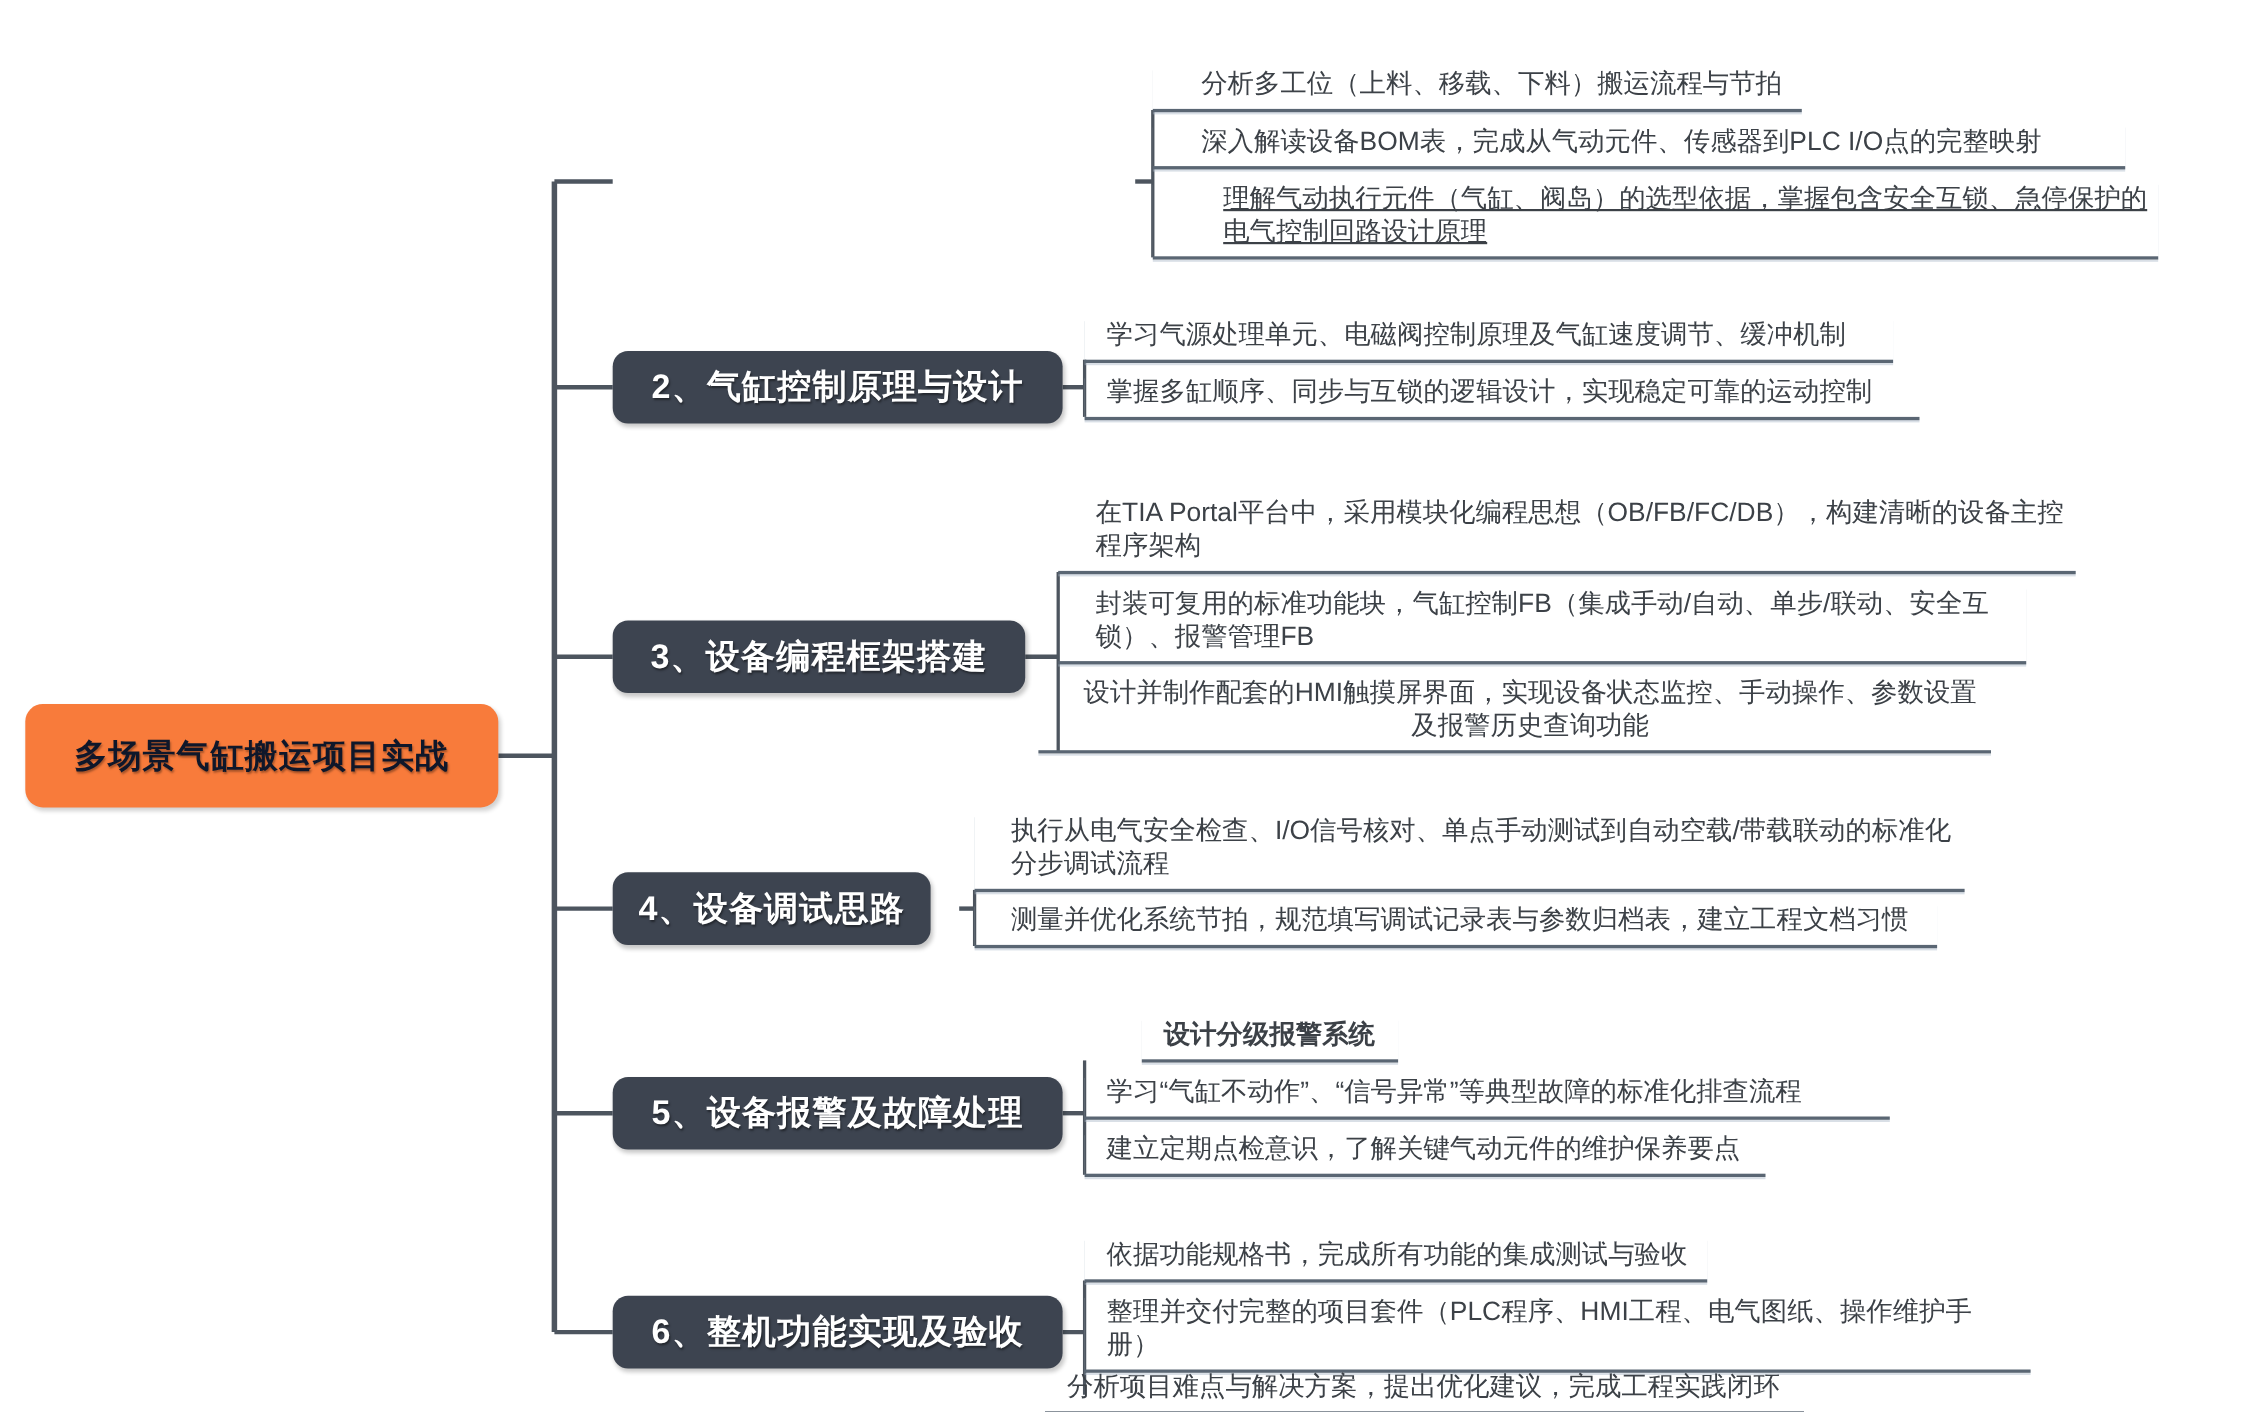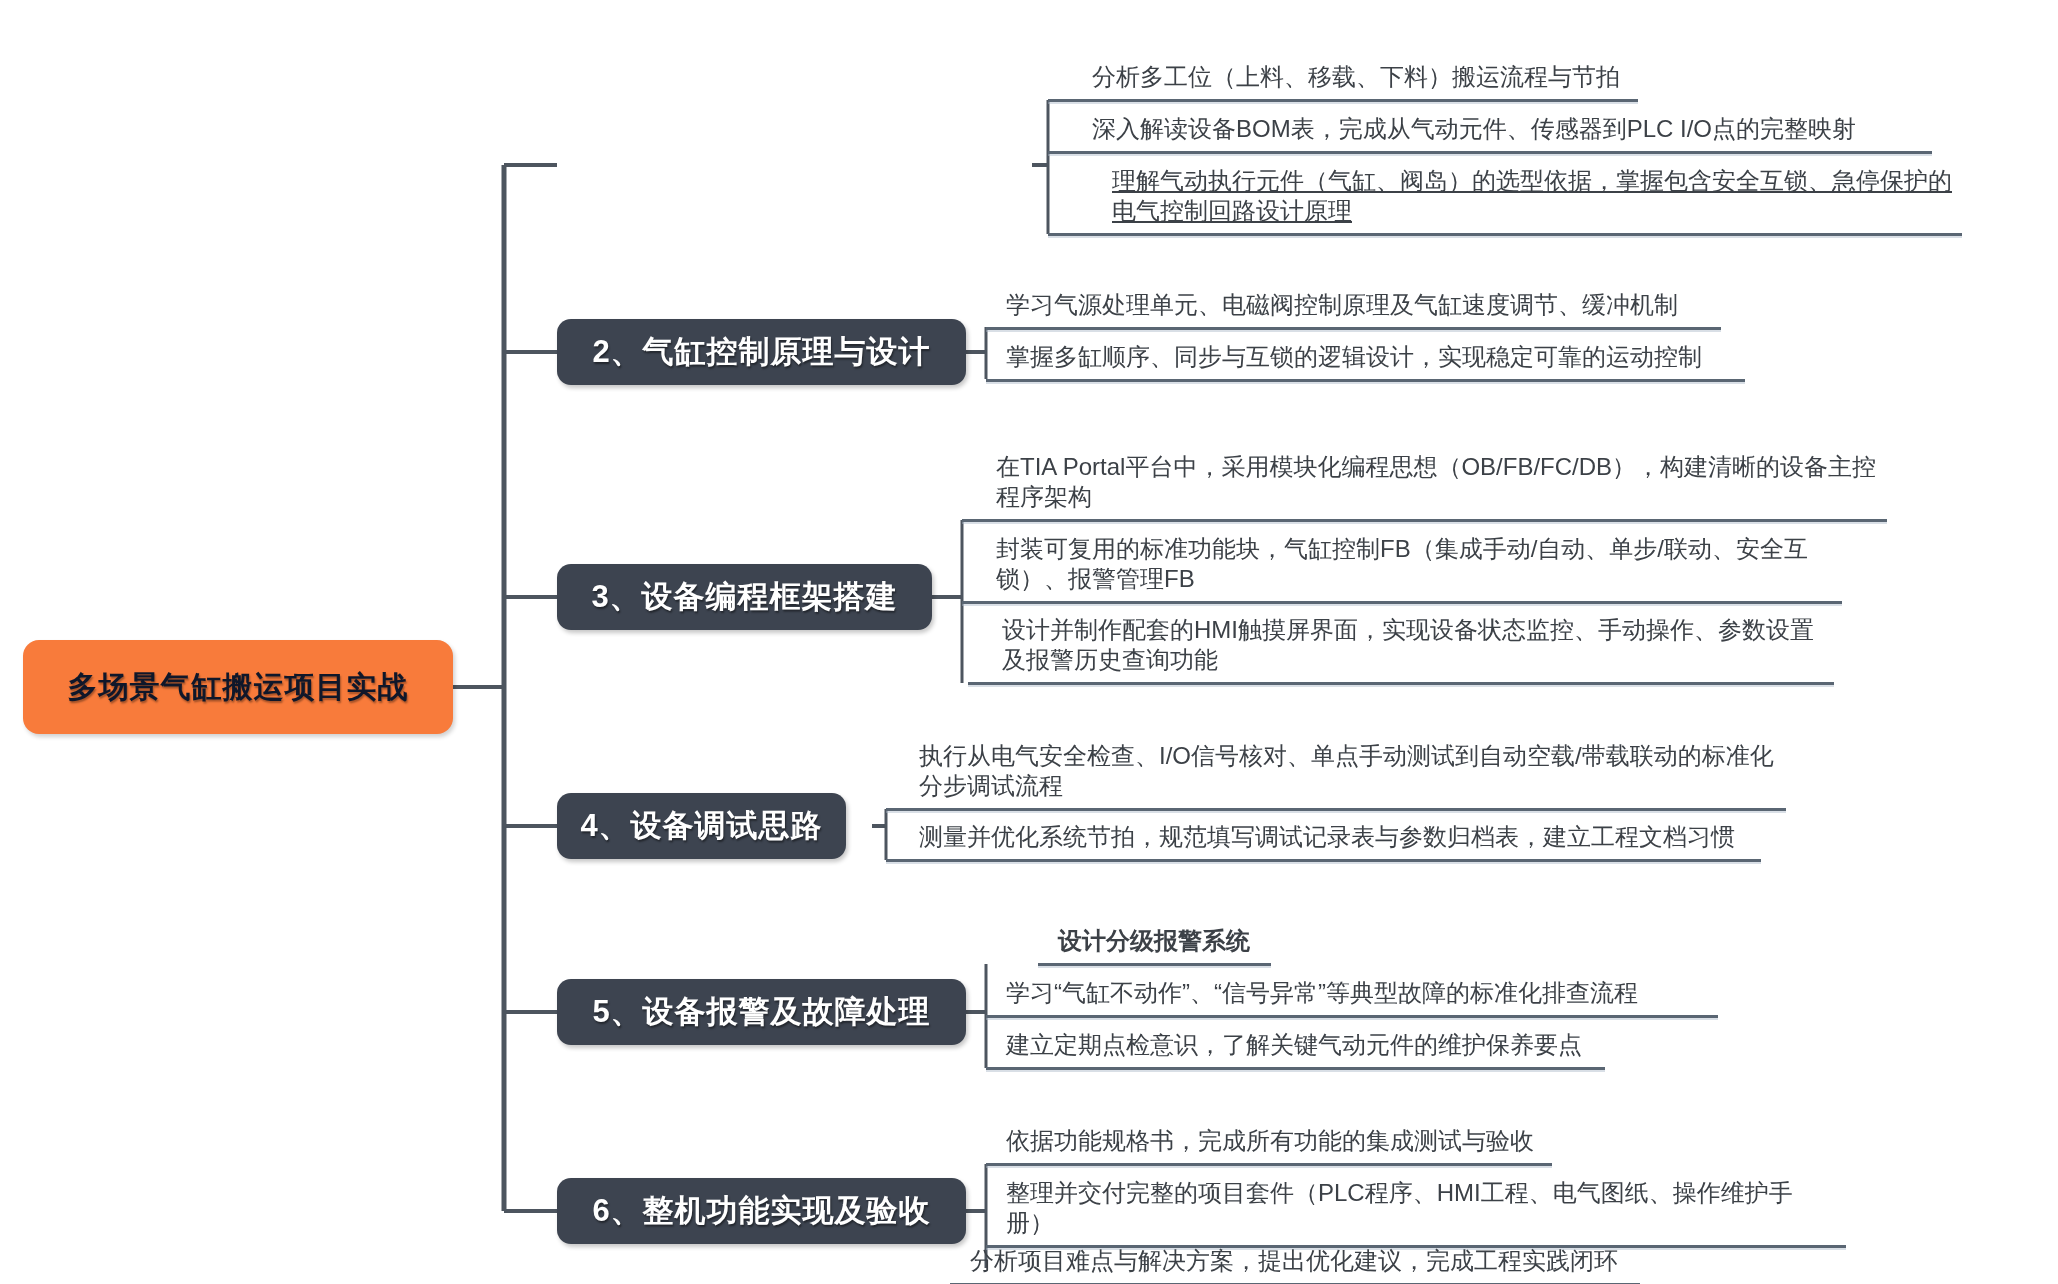--- a/index.html
+++ b/index.html
@@ -73,21 +73,21 @@
 
   <div class="leaf" style="left:1048px;top:62px;width:590px;padding-left:44px;">分析多工位（上料、移载、下料）搬运流程与节拍</div>
   <div class="leaf" style="left:1048px;top:114px;width:884px;padding-left:44px;">深入解读设备BOM表，完成从气动元件、传感器到PLC I/O点的完整映射</div>
   <div class="leaf" style="left:1048px;top:166px;width:914px;padding-left:64px;text-decoration:underline;">理解气动执行元件（气缸、阀岛）的选型依据，掌握包含安全互锁、急停保护的电气控制回路设计原理</div>
 
   <div class="leaf" style="left:986px;top:290px;width:735px;">学习气源处理单元、电磁阀控制原理及气缸速度调节、缓冲机制</div>
   <div class="leaf" style="left:986px;top:342px;width:759px;">掌握多缸顺序、同步与互锁的逻辑设计，实现稳定可靠的运动控制</div>
 
   <div class="leaf" style="left:962px;top:452px;width:925px;padding-left:34px;">在TIA Portal平台中，采用模块化编程思想（OB/FB/FC/DB），构建清晰的设备主控程序架构</div>
   <div class="leaf" style="left:962px;top:534px;width:880px;padding-left:34px;">封装可复用的标准功能块，气缸控制FB（集成手动/自动、单步/联动、安全互锁）、报警管理FB</div>
-  <div class="leaf" style="left:968px;top:615px;width:866px;padding-left:34px;">设计并制作配套的HMI触摸屏界面，实现设备状态监控、手动操作、参数设置及报警历史查询功能</div>
+  <div class="leaf" style="left:944px;top:615px;width:866px;padding-left:34px;text-align:center;">设计并制作配套的HMI触摸屏界面，实现设备状态监控、手动操作、参数设置及报警历史查询功能</div>
 
   <div class="leaf" style="left:886px;top:741px;width:900px;padding-left:33px;">执行从电气安全检查、I/O信号核对、单点手动测试到自动空载/带载联动的标准化分步调试流程</div>
   <div class="leaf" style="left:886px;top:822px;width:875px;padding-left:33px;">测量并优化系统节拍，规范填写调试记录表与参数归档表，建立工程文档习惯</div>
 
   <div class="leaf" style="left:1038px;top:926px;width:233px;font-weight:bold;">设计分级报警系统</div>
   <div class="leaf" style="left:986px;top:978px;width:732px;">学习“气缸不动作”、“信号异常”等典型故障的标准化排查流程</div>
   <div class="leaf" style="left:986px;top:1030px;width:619px;">建立定期点检意识，了解关键气动元件的维护保养要点</div>
 
   <div class="leaf" style="left:986px;top:1126px;width:566px;">依据功能规格书，完成所有功能的集成测试与验收</div>
   <div class="leaf" style="left:986px;top:1178px;width:860px;">整理并交付完整的项目套件（PLC程序、HMI工程、电气图纸、操作维护手册）</div>

